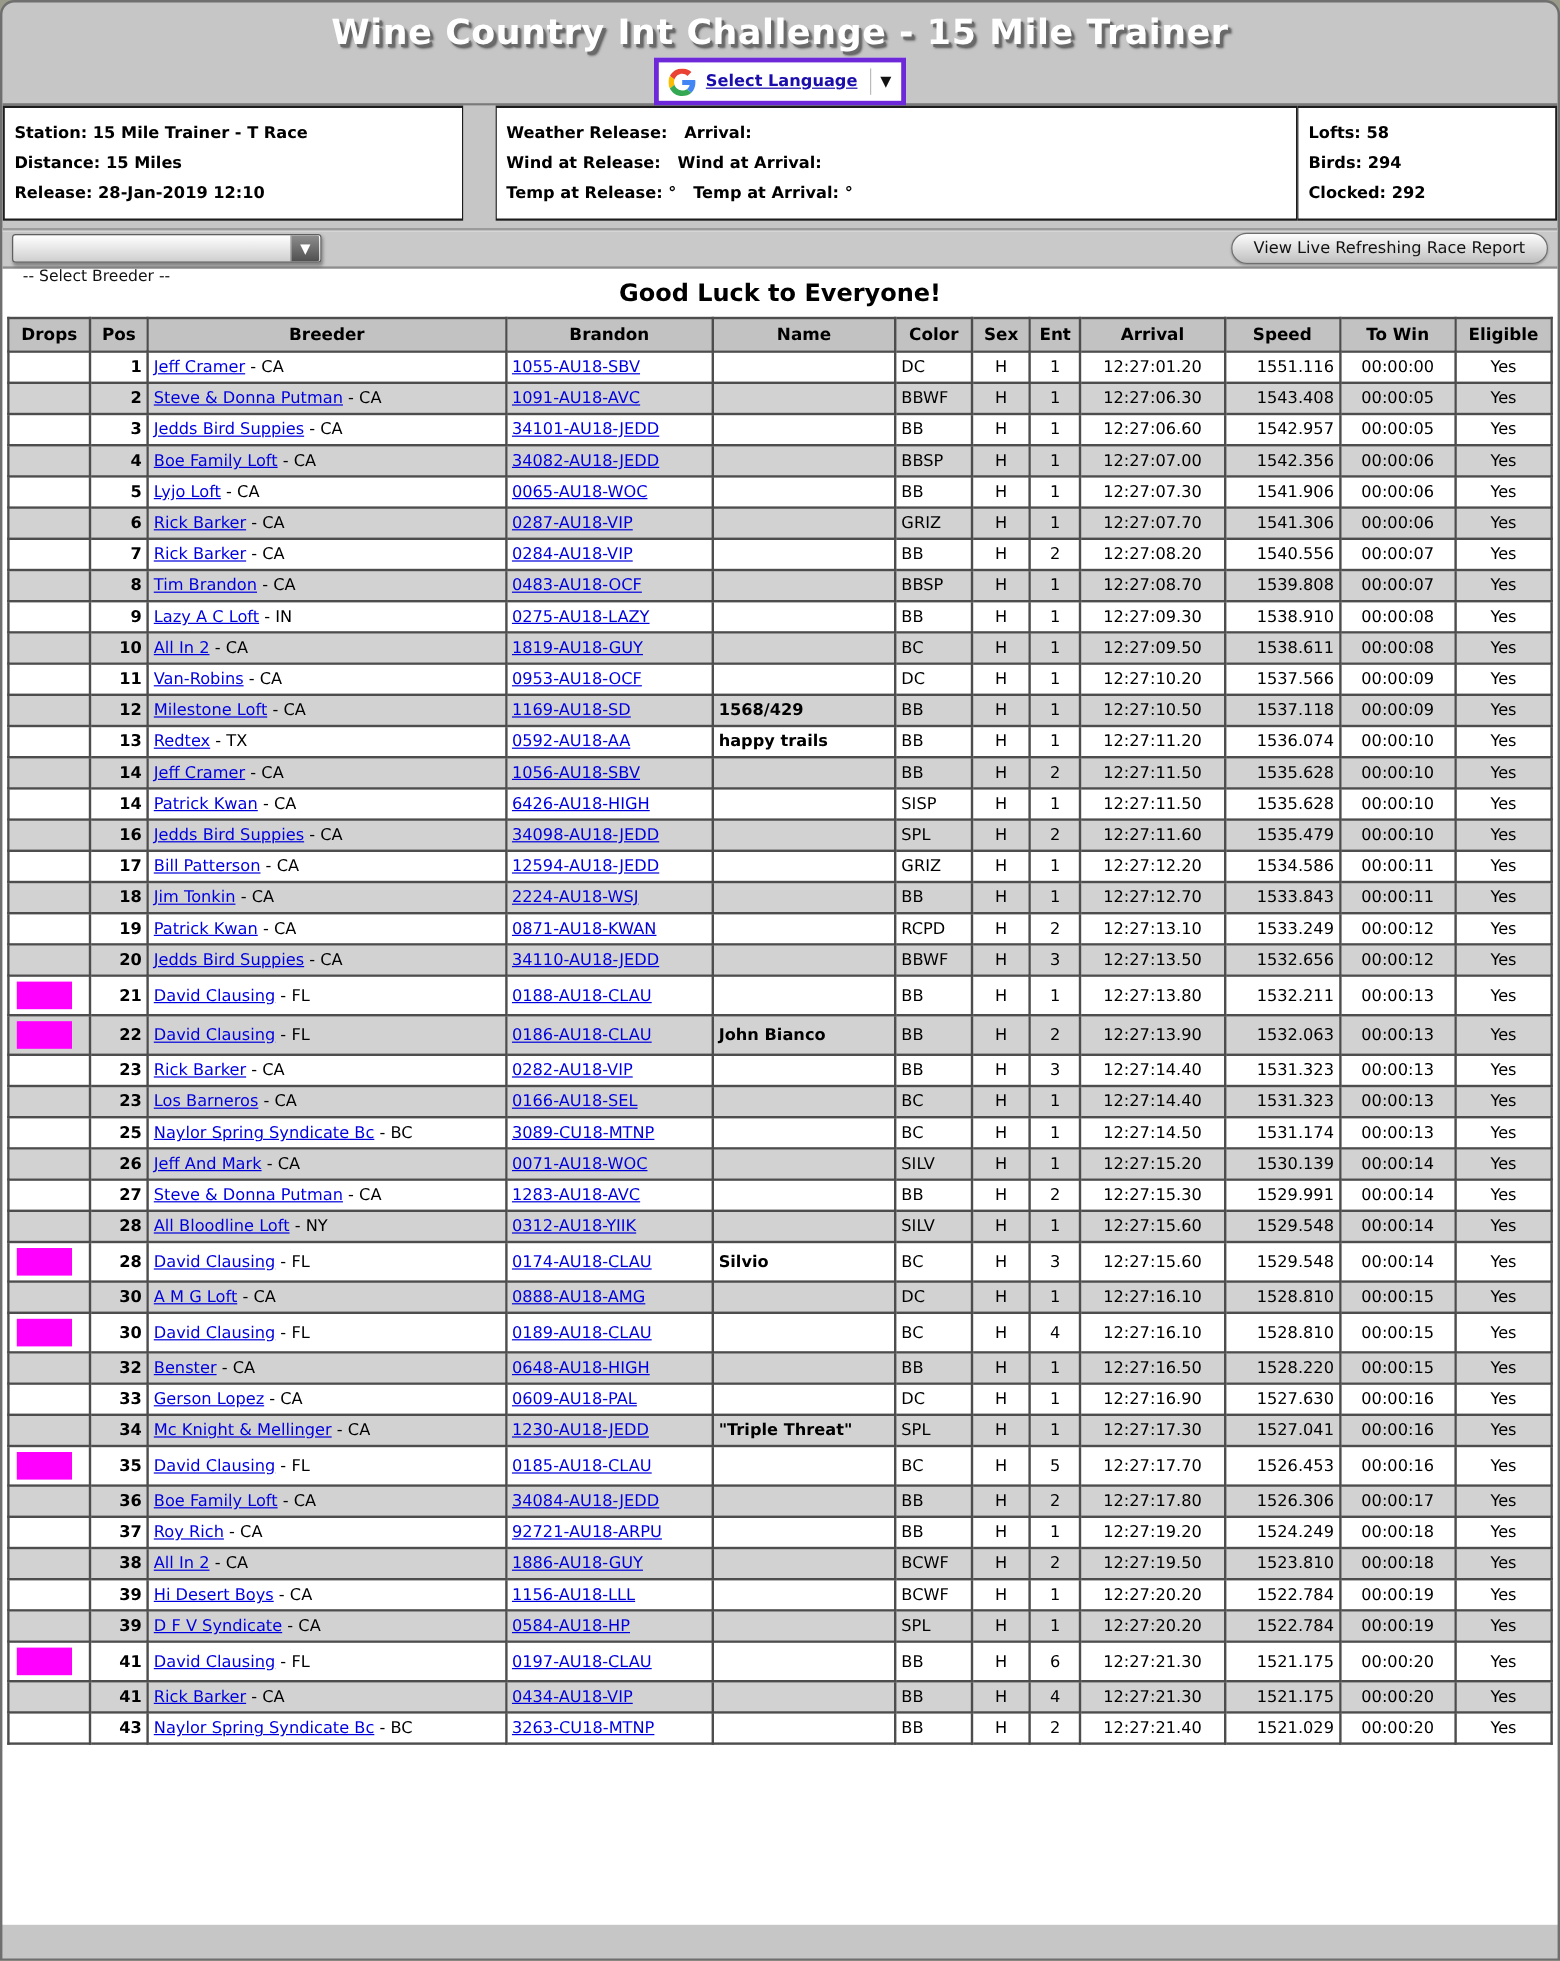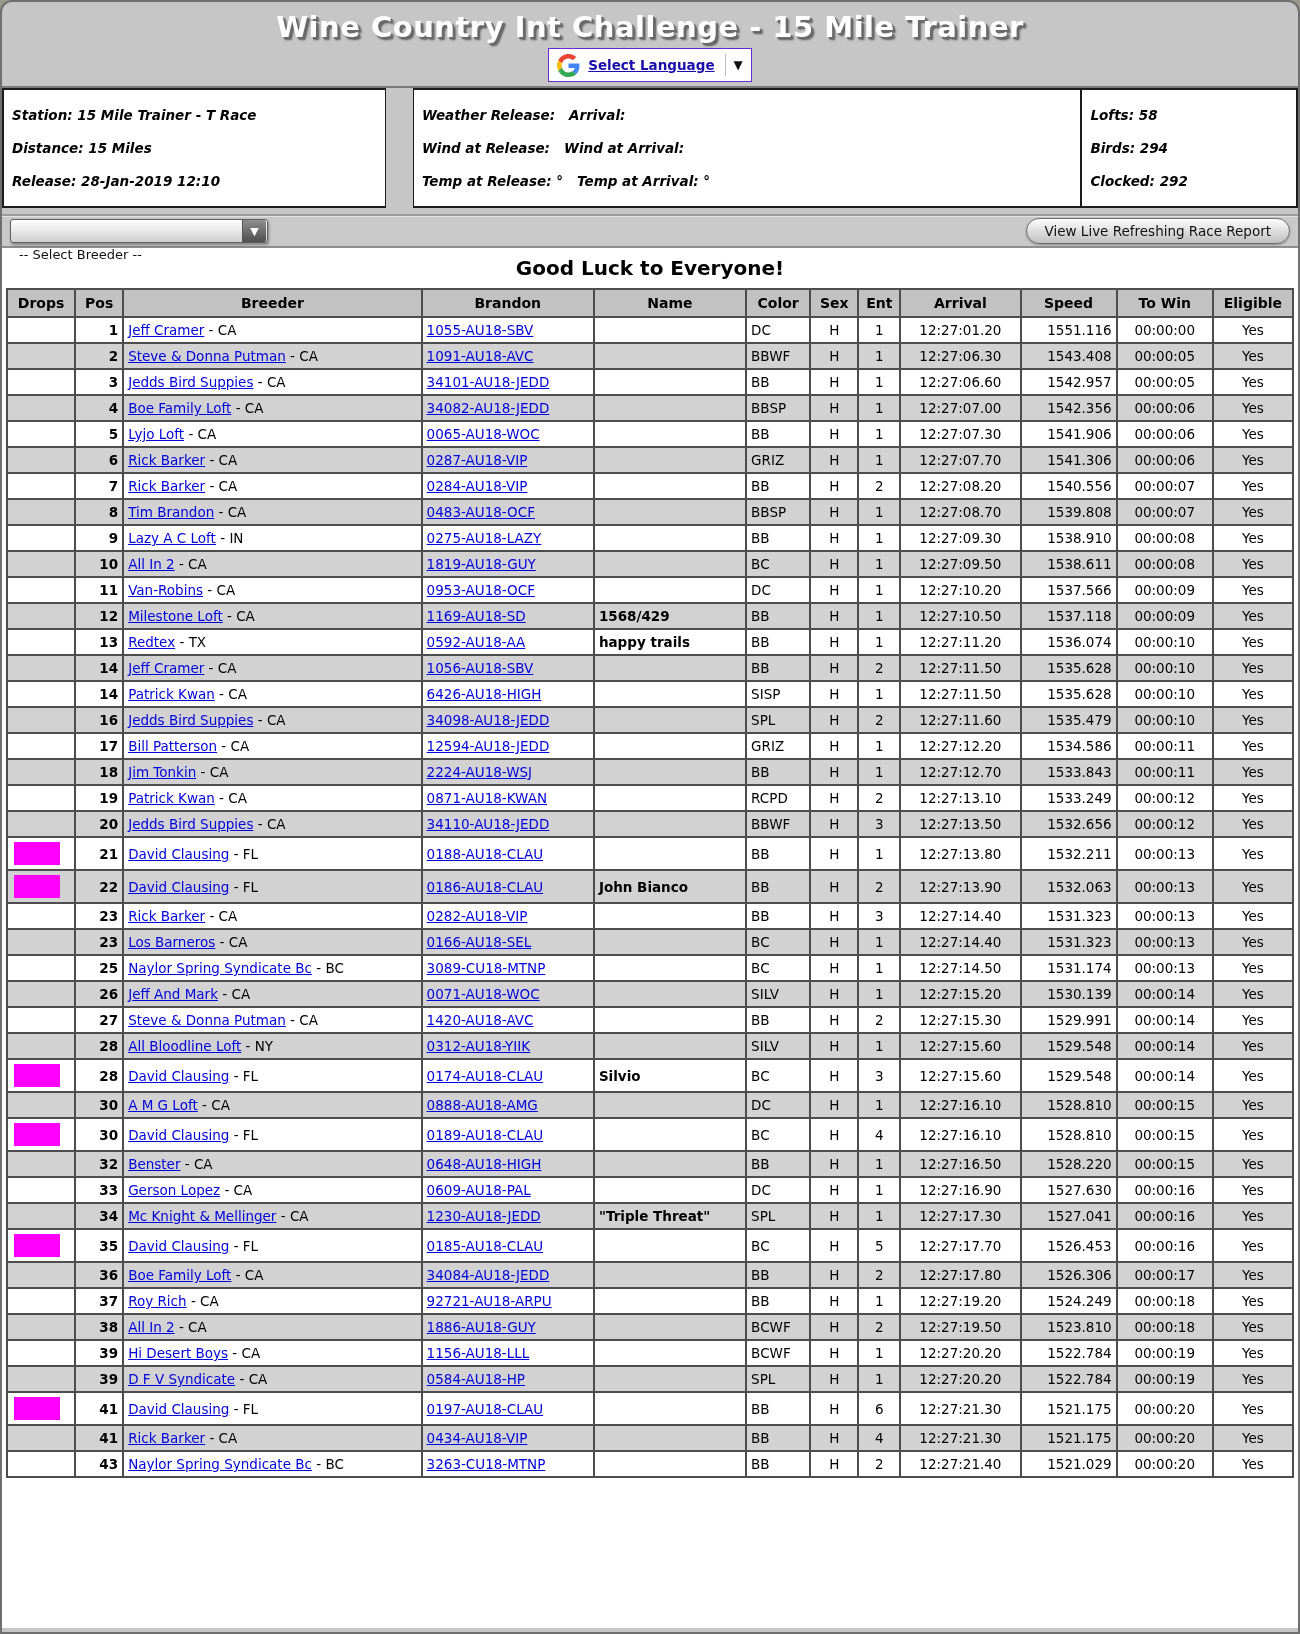--- a/index.html
+++ b/index.html
@@ -18,29 +18,29 @@
   }
   
   .hdr { padding-top:8px; border-bottom:2px solid #7a7a7a; height:86px; }
   .title {
     text-align:center; font-size:29px; font-weight:bold; color:#ffffff;
     text-shadow:2px 2px 0 #6a6a6a, 3px 3px 2px #585858;
     letter-spacing:.5px;
   }
   .translate-wrap { display:flex; justify-content:center; margin-top:4px; }
   .translate {
-    background:#ffffff; border:1px solid #6d28d9;
+    background:#ffffff; border:4px solid #6d28d9;
     display:flex; align-items:center; height:34px; padding:16px 8px;
   }
   .gicon { width:23px; height:23px; margin-right:8px; }
   .tr-link { font-size:13.5px; font-weight:bold; color:#1a0dab; text-decoration:underline; cursor:pointer; }
   .tr-sep { width:1px; height:22px; background:#bbb; margin:0 8px 0 10px; }
   .tr-arrow { font-size:12px; color:#111; cursor:pointer; }
   
-  .info-row { display:flex; align-items:stretch; height:120px; background:#c6c6c6;font-style:italic; }
+  .info-row { display:flex; align-items:stretch; height:96px; background:#c6c6c6; }
   .ibox { background:#fff; border:2px solid #1c1c1c; display:flex; flex-direction:column; justify-content:space-around; padding:8px 8px; }
   .ibox.left  { width:392px; border-right:1px solid #1c1c1c; }
   .ibox.mid   { width:683px; border-left:1px solid #1c1c1c; border-right:1px solid #1c1c1c; align-items:flex-start;margin-left:27px; }
   .ibox.right { width:221px; border-left:1px solid #1c1c1c; }
   .iline { font-size:13.5px; font-weight:bold; color:#000; white-space:nowrap; }
   .mid .iline { display:flex; gap:14px; justify-content:center; }
   
   .toolbar {
     margin-top:6px; height:34px; background:#c9c9c9;
     border-top:2px solid #9b9b9b; border-bottom:2px solid #8d8d8d;
@@ -549,21 +549,21 @@
     <td class="c-ent">1</td>
     <td class="c-arrival">12:27:15.20</td>
     <td class="c-speed">1530.139</td>
     <td class="c-towin">00:00:14</td>
     <td class="c-elig">Yes</td>
   </tr>
           <tr class="odd">
     <td class="c-drops"></td>
     <td class="c-pos">27</td>
     <td class="c-breeder"><a class="lnk breeder-link" href="#">Steve &amp; Donna Putman</a><span class="dash"> - </span><span class="state">CA</span></td>
-    <td class="c-pigeon"><a class="lnk pigeon-link" href="#">1420-AU18-AVC</a></td>
+    <td class="c-pigeon"><a class="lnk pigeon-link" href="#">1283-AU18-AVC</a></td>
     <td class="c-name"></td>
     <td class="c-color">BB</td>
     <td class="c-sex">H</td>
     <td class="c-ent">2</td>
     <td class="c-arrival">12:27:15.30</td>
     <td class="c-speed">1529.991</td>
     <td class="c-towin">00:00:14</td>
     <td class="c-elig">Yes</td>
   </tr>
           <tr class="even">

